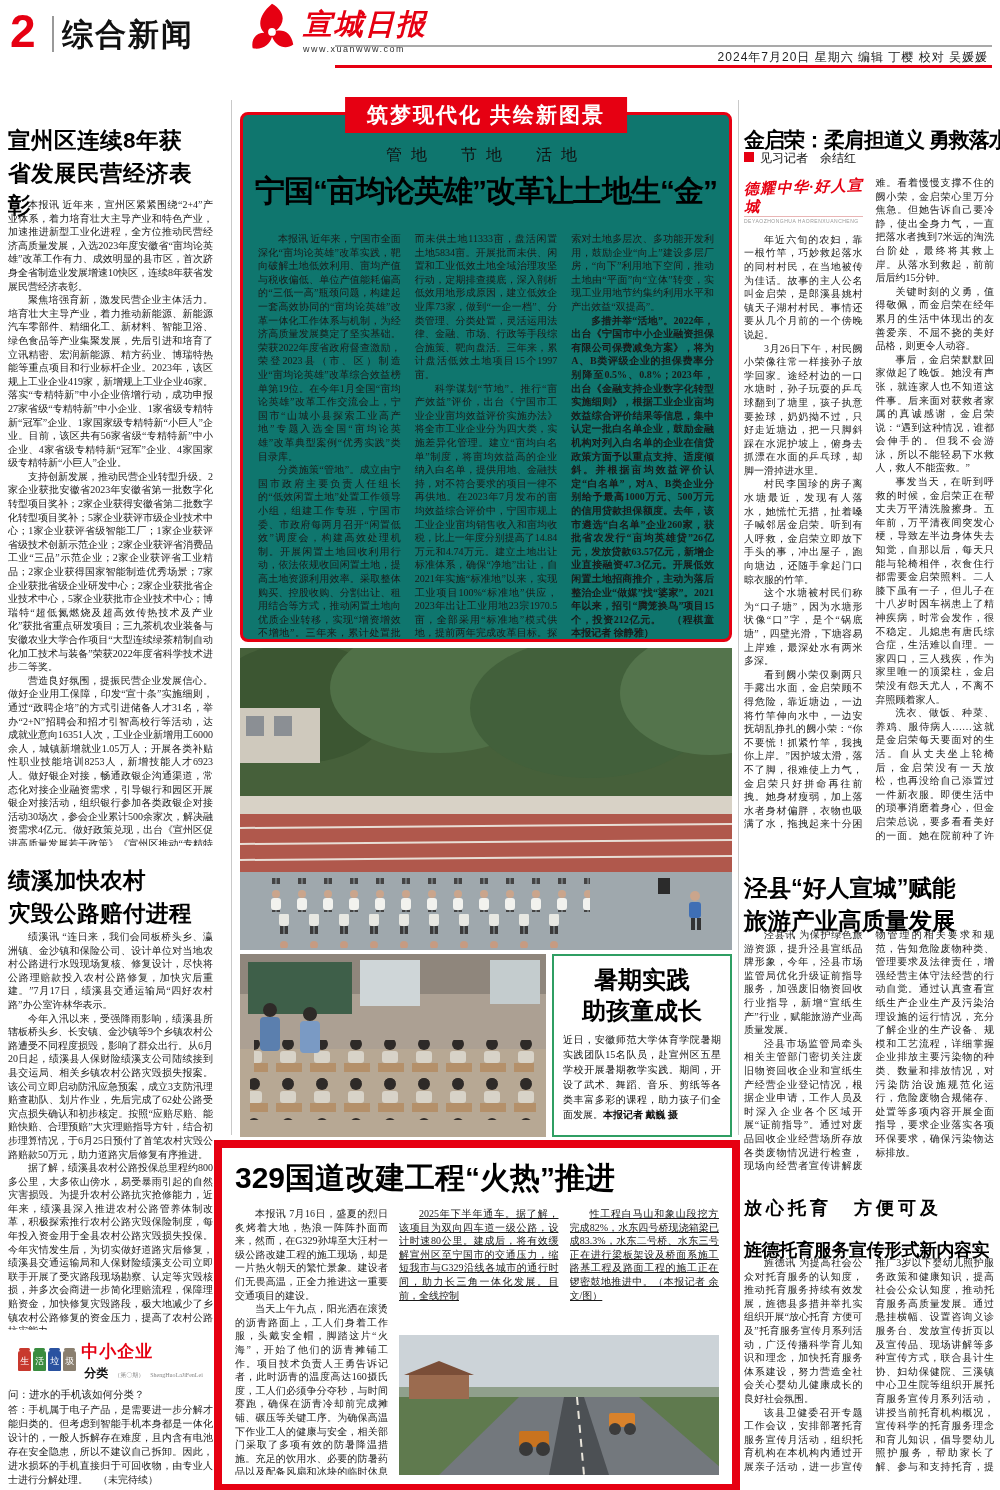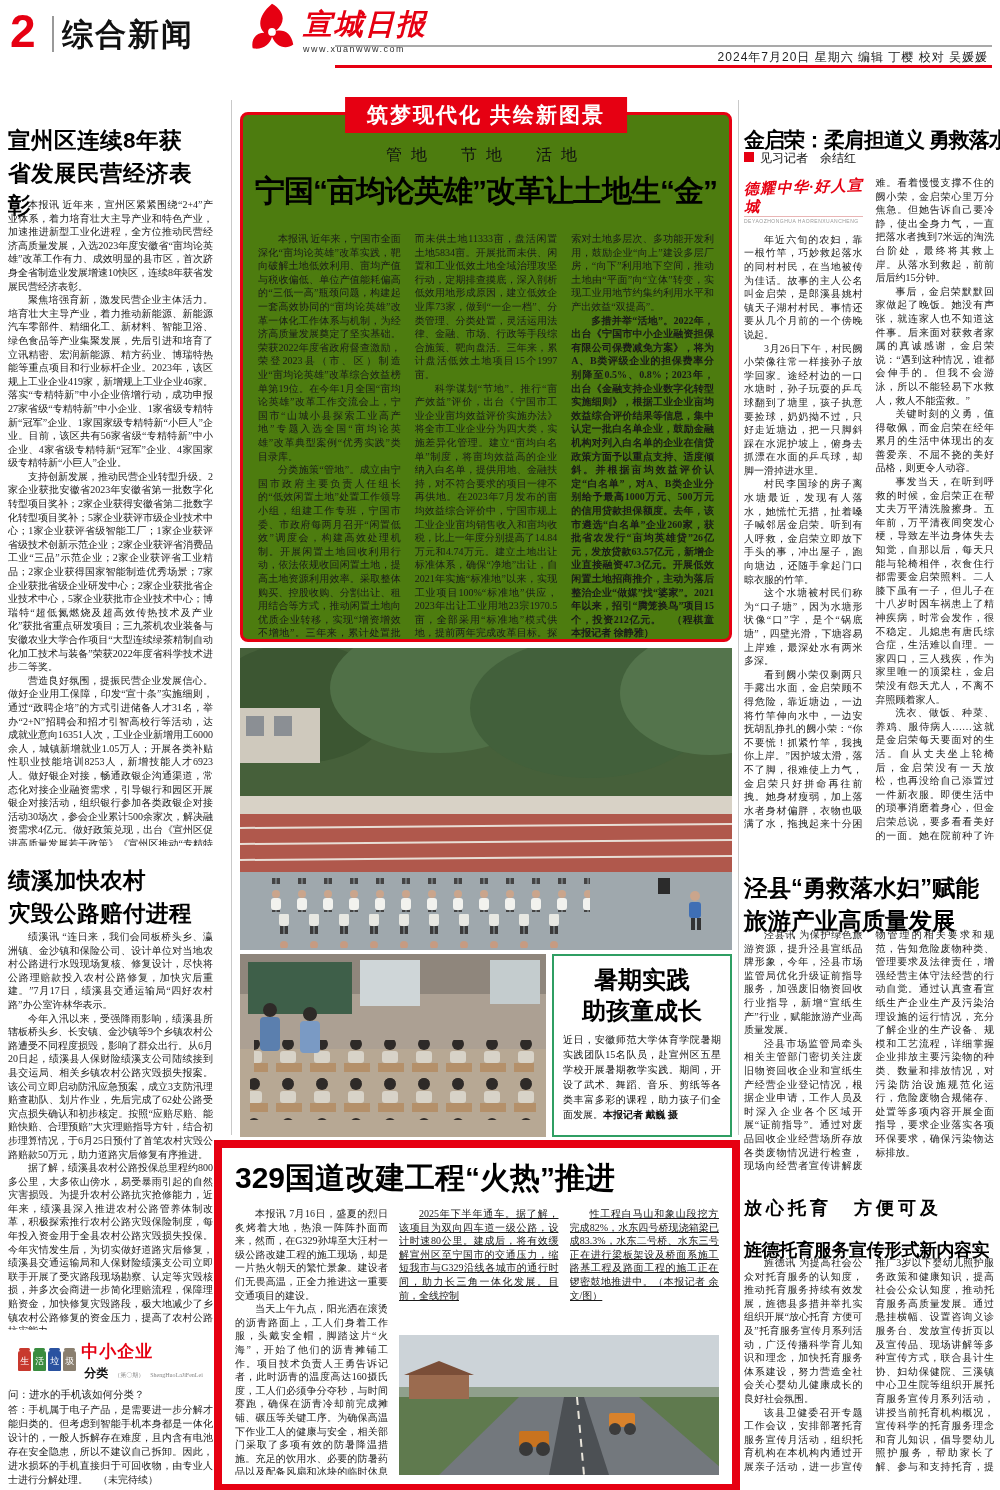--- a/index.html
+++ b/index.html
@@ -32,21 +32,21 @@
   .qa-logo{display:flex;align-items:center;justify-content:center;margin-bottom:6px;}
   .bins{display:flex;gap:2px;margin-right:5px;}
   .bin{width:13px;height:20px;border-radius:2px 2px 1px 1px;color:#fff;font-size:9px;text-align:center;line-height:20px;position:relative;}
   .bin::before{content:"";position:absolute;top:-3px;left:1px;right:1px;height:3px;background:inherit;border-radius:2px;}
   .qa-title{font-size:17px;font-weight:bold;color:#e60012;font-family:"Liberation Sans",sans-serif;letter-spacing:1px;}
   .qa-sub{font-size:12px;font-weight:bold;color:#111;margin-left:3px;font-family:"Liberation Sans",sans-serif;}
   .qa-note{font-size:6px;color:#888;margin-left:2px;}
   .qa-q{font-size:10.5px;font-weight:normal;margin:2px 0 1px 0;}
   .qa-a{font-size:10px;line-height:1.4;text-align:justify;}
   
-  .ngbox{position:absolute;left:240px;top:112px;width:492px;height:530px;border:3px solid #e60012;border-radius:8px;box-sizing:border-box;background:#4d7c0f;}
+  .ngbox{position:absolute;left:240px;top:112px;width:492px;height:530px;border:3px solid #e60012;border-radius:8px;box-sizing:border-box;background:#0f766e;}
   .ng-banner{position:absolute;left:50%;transform:translateX(-50%);top:-18px;background:#e60012;color:#fff;
              font-family:"Liberation Sans",sans-serif;font-weight:bold;font-size:21px;padding:4px 22px;letter-spacing:2px;white-space:nowrap;}
   .ng-kicker{margin-top:30px;text-align:center;font-size:16px;letter-spacing:9px;color:#111;font-family:"Liberation Sans",sans-serif;}
   .ng-h1{text-align:center;font-size:30px;margin-top:5px;letter-spacing:-1px;white-space:nowrap;}
   .ng-body{margin:12px 15px 0 15px;height:408px;column-count:3;column-gap:14px;}
   .ng-body p:last-child{font-weight:bold;}
   
   .photo{position:absolute;overflow:hidden;background:#ccc;}
   .photo svg{display:block;}
   .photo1{left:240px;top:648px;width:492px;height:302px;}
@@ -267,28 +267,28 @@
     <div class="haoren">
       <div class="haoren-cn">德耀中华·好人宣城</div>
       <div class="haoren-en">DEYAOZHONGHUA HAORENXUANCHENG</div>
     </div>
     <div>
         <p>年近六旬的农妇，靠一根竹竿，巧妙救起落水的同村村民，在当地被传为佳话。故事的主人公名叫金启荣，是郎溪县姚村镇天子湖村村民。事情还要从几个月前的一个傍晚说起。</p>
         <p>3月26日下午，村民阙小荣像往常一样接孙子放学回家。途经村边的一口水塘时，孙子玩耍的乒乓球翻到了塘里，孩子执意要捡球，奶奶拗不过，只好走近塘边，把一只脚斜踩在水泥护坡上，俯身去抓漂在水面的乒乓球，却脚一滑掉进水里。</p>
         <p>村民李国珍的房子离水塘最近，发现有人落水，她慌忙无措，扯着嗓子喊邻居金启荣。听到有人呼救，金启荣立即放下手头的事，冲出屋子，跑向塘边，还随手拿起门口晾衣服的竹竿。</p>
         <p>这个水塘被村民们称为“口子塘”，因为水塘形状像“口”字，是个“锅底塘”，四壁光滑，下塘容易上岸难，最深处水有两米多深。</p>
         <p>看到阙小荣仅剩两只手露出水面，金启荣顾不得危险，靠近塘边，一边将竹竿伸向水中，一边安抚胡乱挣扎的阙小荣：“你不要慌！抓紧竹竿，我拽你上岸。”因护坡太滑，落不了脚，很难使上力气，金启荣只好拼命再往前拽。她身材瘦弱，加上落水者身材偏胖，衣物也吸满了水，拖拽起来十分困难。看着慢慢支撑不住的阙小荣，金启荣心里万分焦急。但她告诉自己要冷静，使出全身力气，一直把落水者拽到7米远的淘洗台阶处，最终将其救上岸。从落水到救起，前前后后约15分钟。</p>
+        <p>关键时刻的义勇，值得敬佩，而金启荣在经年累月的生活中体现出的友善爱亲、不屈不挠的美好品格，则更令人动容。</p>
         <p>事后，金启荣默默回家做起了晚饭。她没有声张，就连家人也不知道这件事。后来面对获救者家属的真诚感谢，金启荣说：“遇到这种情况，谁都会伸手的。但我不会游泳，所以不能轻易下水救人，救人不能蛮救。”</p>
-        <p>关键时刻的义勇，值得敬佩，而金启荣在经年累月的生活中体现出的友善爱亲、不屈不挠的美好品格，则更令人动容。</p>
         <p>事发当天，在听到呼救的时候，金启荣正在帮丈夫万平清洗脸擦身。五年前，万平清夜间突发心梗，导致左半边身体失去知觉，自那以后，每天只能与轮椅相伴，衣食住行都需要金启荣照料。二人膝下虽有一子，但儿子在十八岁时因车祸患上了精神疾病，时常会发作，很不稳定。儿媳患有唐氏综合症，生活难以自理。一家四口，三人残疾，作为家里唯一的顶梁柱，金启荣没有怨天尤人，不离不弃照顾着家人。</p>
         <p>洗衣、做饭、种菜、养鸡、服侍病人……这就是金启荣每天要面对的生活。自从丈夫坐上轮椅后，金启荣没有一天放松，也再没给自己添置过一件新衣服。即便生活中的琐事消磨着身心，但金启荣总说，要多看看美好的一面。她在院前种了许多鲜艳的花，每次为花草浇水的时候，都是金启荣最放松的时刻。</p>
       </div>
   </div>
 
-  <h1 class="headline jing-h"><span>泾县“勇救落水妇”赋能</span><br><span>旅游产业高质量发展</span></h1>
+  <h1 class="headline jing-h"><span>泾县“好人宣城”赋能</span><br><span>旅游产业高质量发展</span></h1>
   <div class="abody jing-b">
       <p>泾县讯 为保护绿色旅游资源，提升泾县宣纸品牌形象，今年，泾县市场监管局优化升级证前指导服务，加强废旧物资回收行业指导，新增“宣纸生产”行业，赋能旅游产业高质量发展。</p>
       <p>泾县市场监管局牵头相关主管部门密切关注废旧物资回收企业和宣纸生产经营企业登记情况，根据企业申请，工作人员及时深入企业各个区域开展“证前指导”。通过对废品回收企业经营场所存放各类废物情况进行检查，现场向经营者宣传讲解废物管理的相关要求和规范，告知危险废物种类、管理要求及法律责任，增强经营主体守法经营的行动自觉。通过认真查看宣纸生产企业生产及污染治理设施的运行情况，充分了解企业的生产设备、规模和工艺流程，详细掌握企业排放主要污染物的种类、数量和排放情况，对污染防治设施规范化运行，危险废物合规储存、处置等多项内容开展全面指导，要求企业落实各项环保要求，确保污染物达标排放。</p>
     </div>
 
   <div class="headline jd-kicker">放心托育　方便可及</div>
   <h1 class="headline jd-h">旌德托育服务宣传形式新内容实</h1>
   <div class="abody jd-b">
       <p>旌德讯 为提高社会公众对托育服务的认知度，推动托育服务持续有效发展，旌德县多措并举扎实组织开展“放心托育 方便可及”托育服务宣传月系列活动，广泛传播科学育儿知识和理念，加快托育服务体系建设，努力营造全社会关心婴幼儿健康成长的良好社会氛围。</p>
       <p>该县卫健委召开专题工作会议，安排部署托育服务宣传月活动，组织托育机构在本机构内通过开展亲子活动，进一步宣传推广3岁以下婴幼儿照护服务政策和健康知识，提高社会公众认知度，推动托育服务高质量发展。通过悬挂横幅、设置咨询义诊服务台、发放宣传折页以及宣传品、现场讲解等多种宣传方式，联合县计生协、妇幼保健院、三溪镇中心卫生院等组织开展托育服务宣传月系列活动，讲授当前托育机构概况，宣传科学的托育服务理念和育儿知识，倡导婴幼儿照护服务，帮助家长了解、参与和支持托育，提升家长对托育服务的认知，培养送托意识，为托育发展创造良好的群众基础和社会环境。</p>

